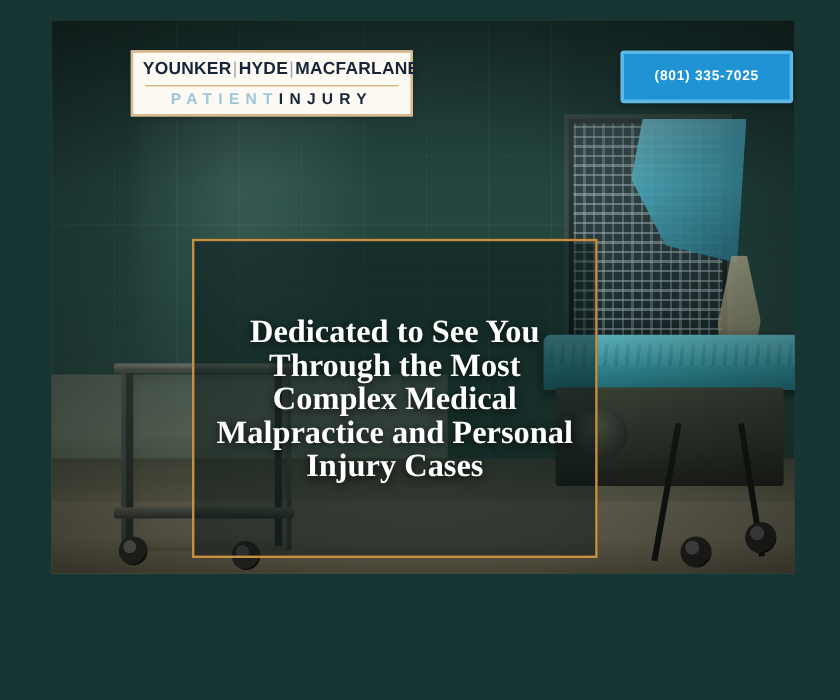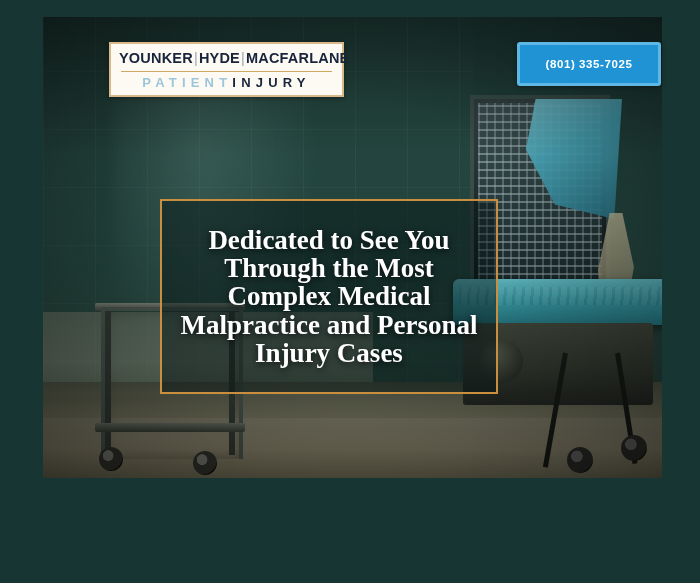--- a/index.html
+++ b/index.html
@@ -292,21 +292,21 @@
     box-shadow: 0 1px 5px rgba(0,0,0,0.35);
     cursor: pointer;
   }
 
   
   #headline-frame {
     position: absolute;
     left: 160px;
     top: 199px;
     width: 338px;
-    height: 195px;
+    height: 266px;
     box-sizing: border-box;
     border: 2px solid #c98f3e;
     background: rgba(6, 20, 20, 0.48);
     display: flex;
     align-items: center;
     justify-content: center;
   }
   #headline {
     color: #ffffff;
     font-family: "Liberation Serif", serif;

